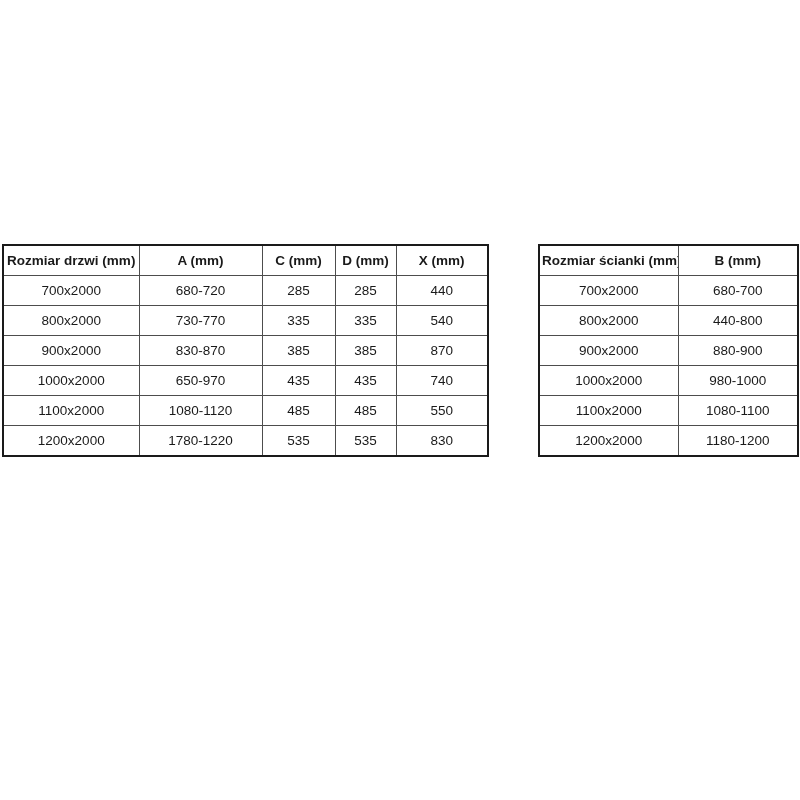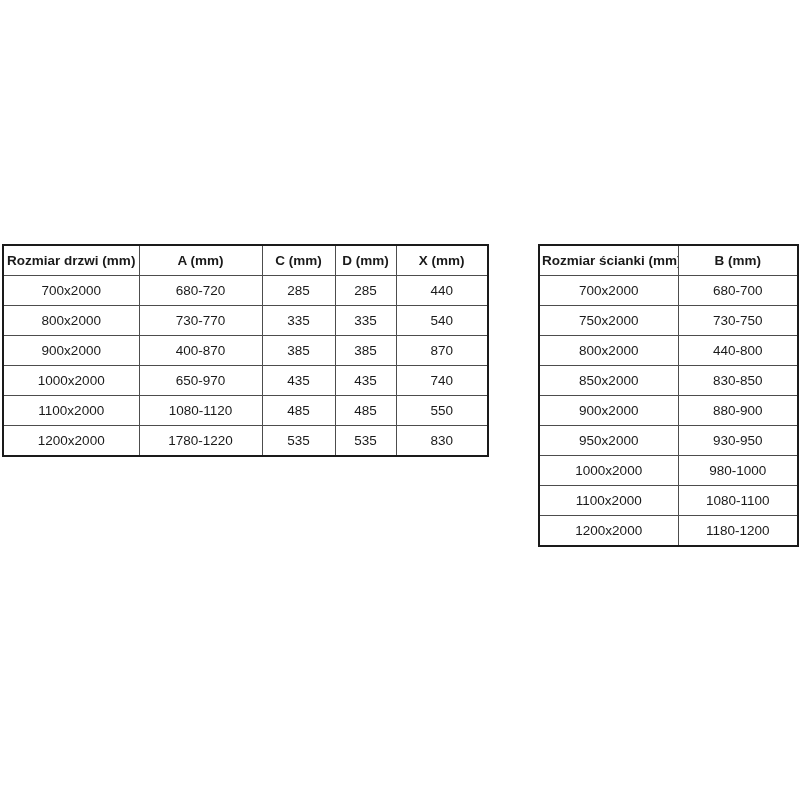--- a/index.html
+++ b/index.html
@@ -81,21 +81,21 @@
         </tr>
         <tr>
           <td>800x2000</td>
           <td>730-770</td>
           <td>335</td>
           <td>335</td>
           <td>540</td>
         </tr>
         <tr>
           <td>900x2000</td>
-          <td>400-870</td>
+          <td>830-870</td>
           <td>385</td>
           <td>385</td>
           <td>870</td>
         </tr>
         <tr>
           <td>1000x2000</td>
           <td>650-970</td>
           <td>435</td>
           <td>435</td>
           <td>740</td>
@@ -127,38 +127,26 @@
         <th>Rozmiar ścianki (mm)</th>
         <th>B (mm)</th>
       </tr>
     </thead>
     <tbody>
         <tr>
           <td>700x2000</td>
           <td>680-700</td>
         </tr>
         <tr>
-          <td>750x2000</td>
-          <td>730-750</td>
-        </tr>
-        <tr>
           <td>800x2000</td>
           <td>440-800</td>
         </tr>
         <tr>
-          <td>850x2000</td>
-          <td>830-850</td>
-        </tr>
-        <tr>
           <td>900x2000</td>
           <td>880-900</td>
-        </tr>
-        <tr>
-          <td>950x2000</td>
-          <td>930-950</td>
         </tr>
         <tr>
           <td>1000x2000</td>
           <td>980-1000</td>
         </tr>
         <tr>
           <td>1100x2000</td>
           <td>1080-1100</td>
         </tr>
         <tr>

